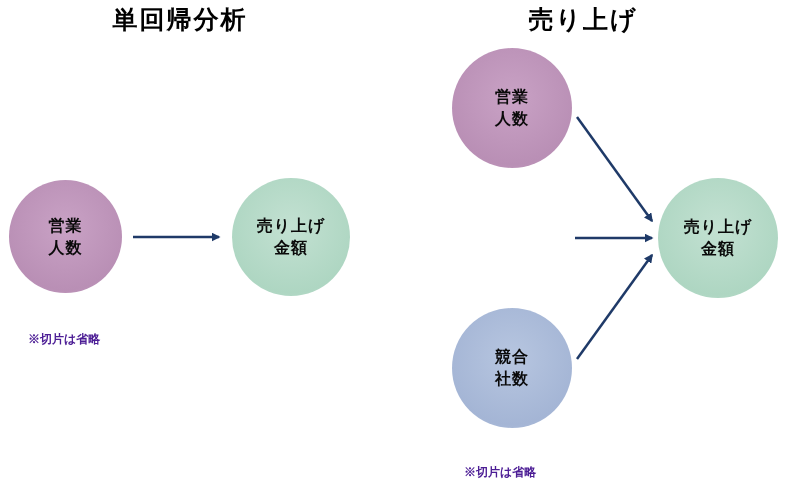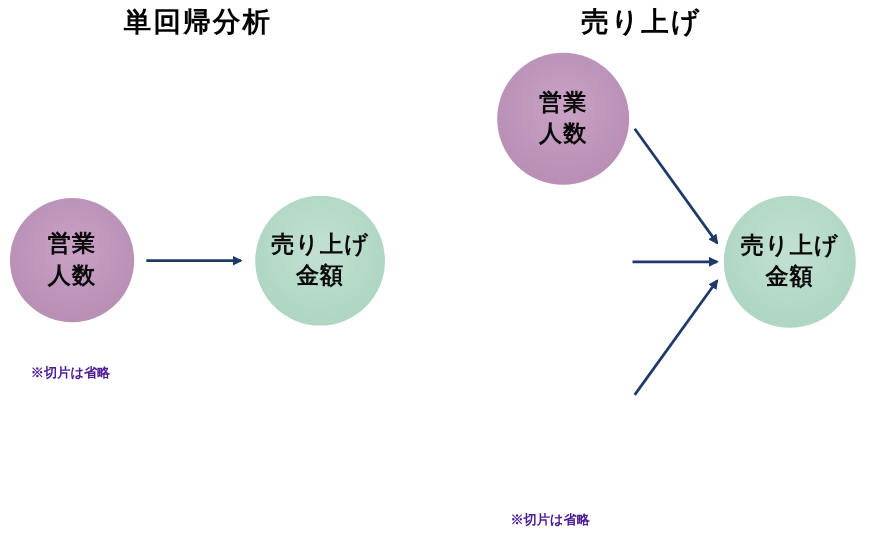--- a/index.html
+++ b/index.html
@@ -21,21 +21,21 @@
     color: #000;
   }
   .node {
     position: absolute;
     border-radius: 50%;
     display: flex;
     align-items: center;
     justify-content: center;
     text-align: center;
     font-weight: 700;
-    font-size: 21px;
+    font-size: 16px;
     line-height: 1.35;
     color: #0a0a0a;
     white-space: pre-line;
     letter-spacing: 1px;
   }
   .node-pink   { background: radial-gradient(circle at 50% 42%, #c9a2c5 0%, #b98fb5 72%, #c6a2c2 100%); }
   .node-purple { background: radial-gradient(circle at 50% 42%, #b3a5d0 0%, #a191c4 72%, #b1a4cf 100%); }
   .node-blue   { background: radial-gradient(circle at 50% 42%, #b7c6e0 0%, #a4b5d5 72%, #b5c4df 100%); }
   .node-green  { background: radial-gradient(circle at 50% 42%, #c3e1d2 0%, #aed6c2 72%, #c0dfd0 100%); }
   .footnote {
@@ -77,19 +77,21 @@
 金額</div>
 
   <div class="footnote" style="left:28px; top:331px;">※切片は省略</div>
 
   <div class="section-title" style="left:463px; top:3px; width:240px;">売り上げ</div>
 
   <div class="node node-pink" style="left:452px; top:48px; width:120px; height:120px;">営業
 人数</div>
 
 
+  <div class="node node-blue" style="left:452px; top:308px; width:120px; height:120px;">競合
+社数</div>
 
   <div class="node node-green" style="left:658px; top:178px; width:120px; height:120px;">売り上げ
 金額</div>
 
   <div class="footnote" style="left:464px; top:464px;">※切片は省略</div>
 
 </div>
 
 </body></html>

